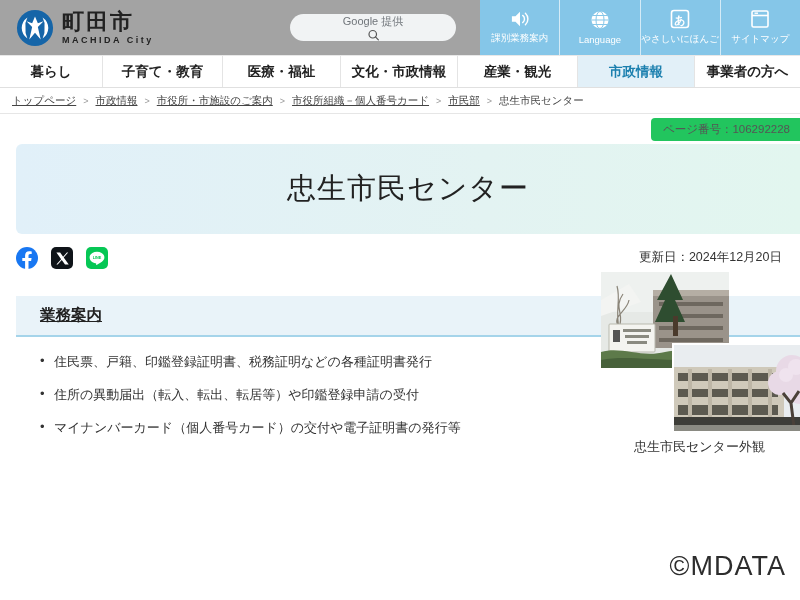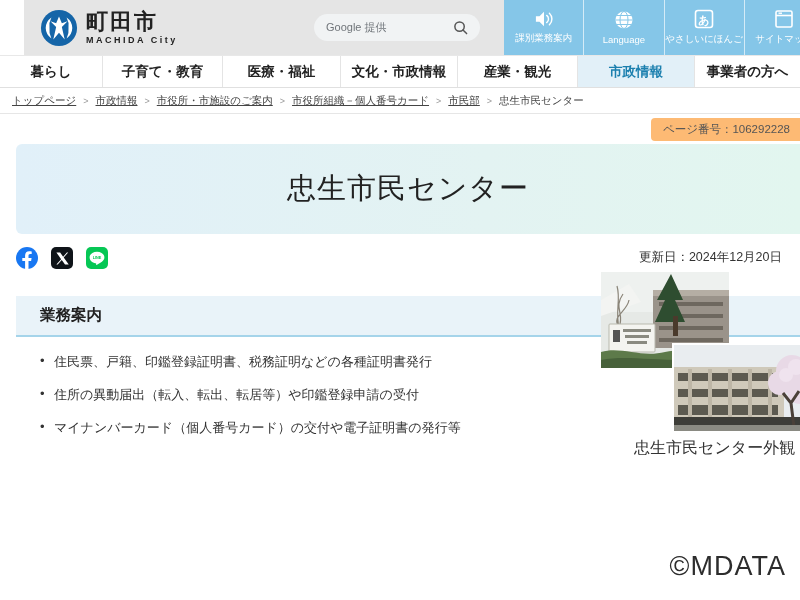--- a/index.html
+++ b/index.html
@@ -1,27 +1,27 @@
 <!DOCTYPE html>
 <html lang="ja"><head>
 <meta charset="utf-8">
 <style>
   * { margin:0; padding:0; box-sizing:border-box; }
   html,body { width:800px; height:600px; overflow:hidden; background:#fff;
     font-family:"Liberation Sans","DejaVu Sans",sans-serif; color:#222; }
 
   
-  .header { position:relative; height:55px; background:#e5e5e5; display:flex; align-items:center;margin-left:24px; }
+  .header { position:relative; height:55px; background:#a3a3a3; display:flex; align-items:center; }
   .logo { display:flex; align-items:center; gap:8px; padding-left:16px; cursor:pointer; }
   .logo-mark { width:38px; height:38px; }
   .logo-text .city-ja { font-size:22px; font-weight:bold; color:#222; letter-spacing:2px; line-height:1.1; }
   .logo-text .city-en { font-size:9px; font-weight:bold; color:#222; letter-spacing:2.5px; }
   .searchbox { position:absolute; left:290px; top:14px; width:166px; height:27px;
     background:#f1f3f4; border-radius:14px; display:flex; align-items:center;
-    justify-content:space-between; padding:0 12px; cursor:text; }
+    justify-content:space-between; padding:0 12px; cursor:text;flex-direction:column; }
   .searchbox .gtext { font-size:11px; color:#70757a; }
   .util { position:absolute; left:480px; top:0; width:320px; height:55px; display:flex; }
   .util-btn { flex:1; background:#85c6e8; border-right:1px solid rgba(255,255,255,.65);
     display:flex; flex-direction:column; align-items:center; justify-content:center;
     gap:4px; cursor:pointer; }
   .util-btn:last-child { border-right:none; }
   .util-btn .u-label { font-size:9.5px; color:#fff; white-space:nowrap; }
 
   
   .nav { height:33px; display:flex; border-top:1px solid #e8e8e8; border-bottom:1px solid #e0e0e0; }
@@ -31,21 +31,21 @@
 
   
   .breadcrumb { height:26px; display:flex; align-items:center; padding-left:12px;
     font-size:10.5px; color:#444; border-bottom:1px solid #e6e6e6; white-space:nowrap; }
   .crumb { text-decoration:underline; cursor:pointer; }
   .crumb.current { text-decoration:none; cursor:default; }
   .crumb-sep { margin:0 7px; color:#999; font-size:9px; }
 
   
   .pagenum-row { height:30px; position:relative; }
-  .pagenum { position:absolute; right:0; top:4px; background:#fdba74; color:#555;
+  .pagenum { position:absolute; right:0; top:4px; background:#22c55e; color:#555;
     font-size:11.5px; padding:4px 10px 4px 12px; border-radius:4px 0 0 4px; }
 
   
   .banner { margin-left:16px; height:90px; border-radius:6px 0 0 6px;
     background:linear-gradient(90deg,#e1f0f9 0%,#e3f3f2 60%,#e2f6ef 100%);
     display:flex; align-items:center; justify-content:center; }
   .banner h1 { font-size:29px; font-weight:500; color:#222; letter-spacing:1px; }
 
   
   .meta-row { margin:12px 16px 0 16px; height:24px; position:relative; display:flex; align-items:center; gap:13px; }
@@ -55,25 +55,25 @@
   .sns-line { background:#06c755; border-radius:5px; }
   .updated { position:absolute; right:2px; top:3px; font-size:12.5px; color:#333; }
 
   
   .content { position:relative; margin-left:16px; }
   .intro { margin-top:12px; width:562px; font-size:13.5px; line-height:1.85; color:#333; }
   .photos { position:absolute; left:568px; top:0; width:232px; height:192px; }
   .photo { position:absolute; background:#dde; overflow:hidden; }
   .photo1 { left:17px; top:2px; width:128px; height:96px; }
   .photo2 { left:88px; top:73px; width:150px; height:90px; border:2px solid #fff; }
-  .photo-caption { position:absolute; left:50px; top:168px; font-size:16px; color:#333; white-space:nowrap; }
+  .photo-caption { position:absolute; left:50px; top:168px; font-size:13px; color:#333; white-space:nowrap; }
 
   
   .section-heading { margin:26px 0 0 16px; background:#e9f3f9; border-bottom:2px solid #a5d4ea;
-    padding:9px 0 9px 24px; font-size:15.5px; font-weight:bold; color:#222; }
+    padding:9px 0 9px 24px; font-size:15.5px; font-weight:bold; color:#222;text-decoration:underline; }
   .bullets { margin:16px 0 4px 40px; list-style:none; }
   .bullets li { position:relative; font-size:13px; color:#333; margin-bottom:15px; padding-left:14px; }
   .bullets li::before { content:"•"; position:absolute; left:0; top:0; color:#333; }
 
   
   .watermark { position:fixed; right:14px; bottom:18px; font-size:27px; font-weight:400;
     color:#2d2d2d; letter-spacing:1px; }
 </style>
 </head>
 <body>

